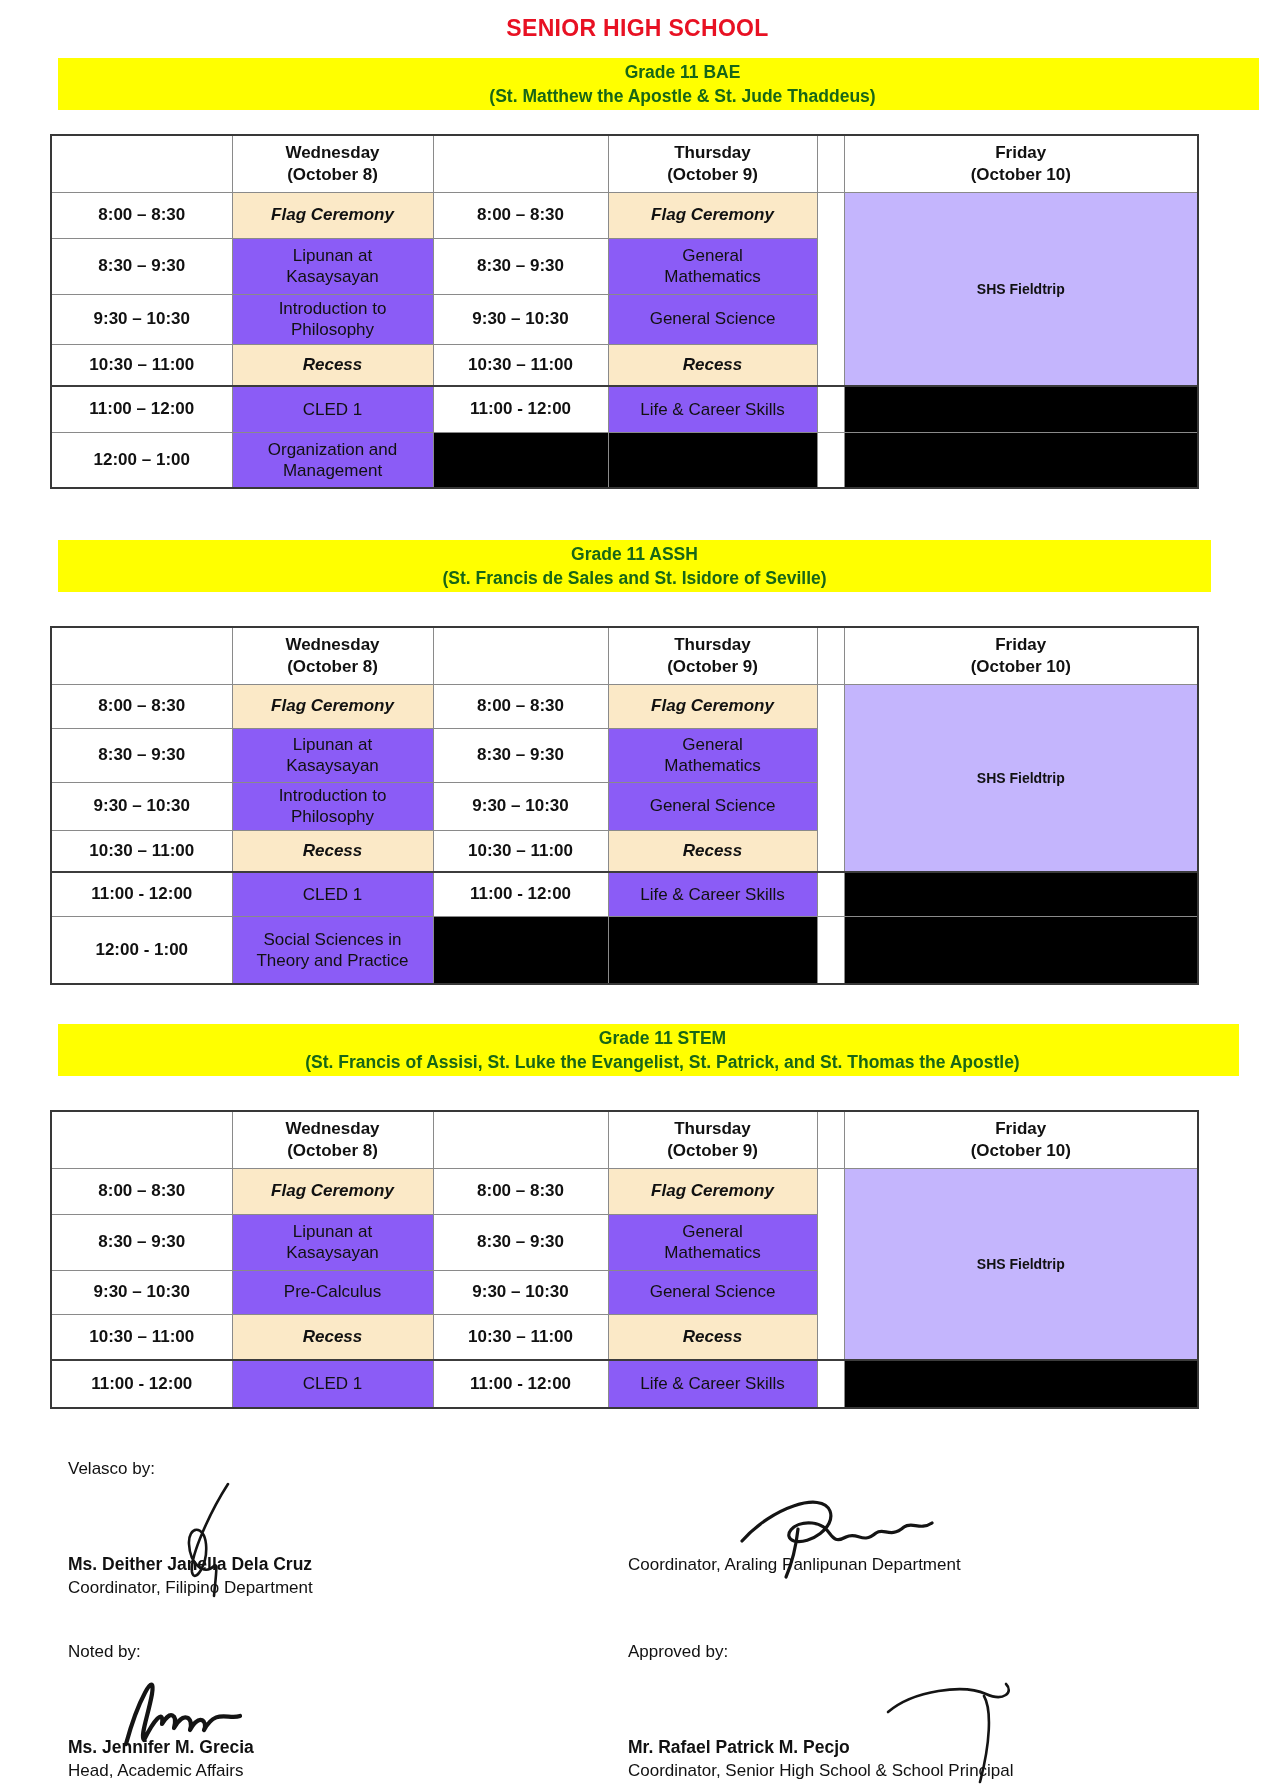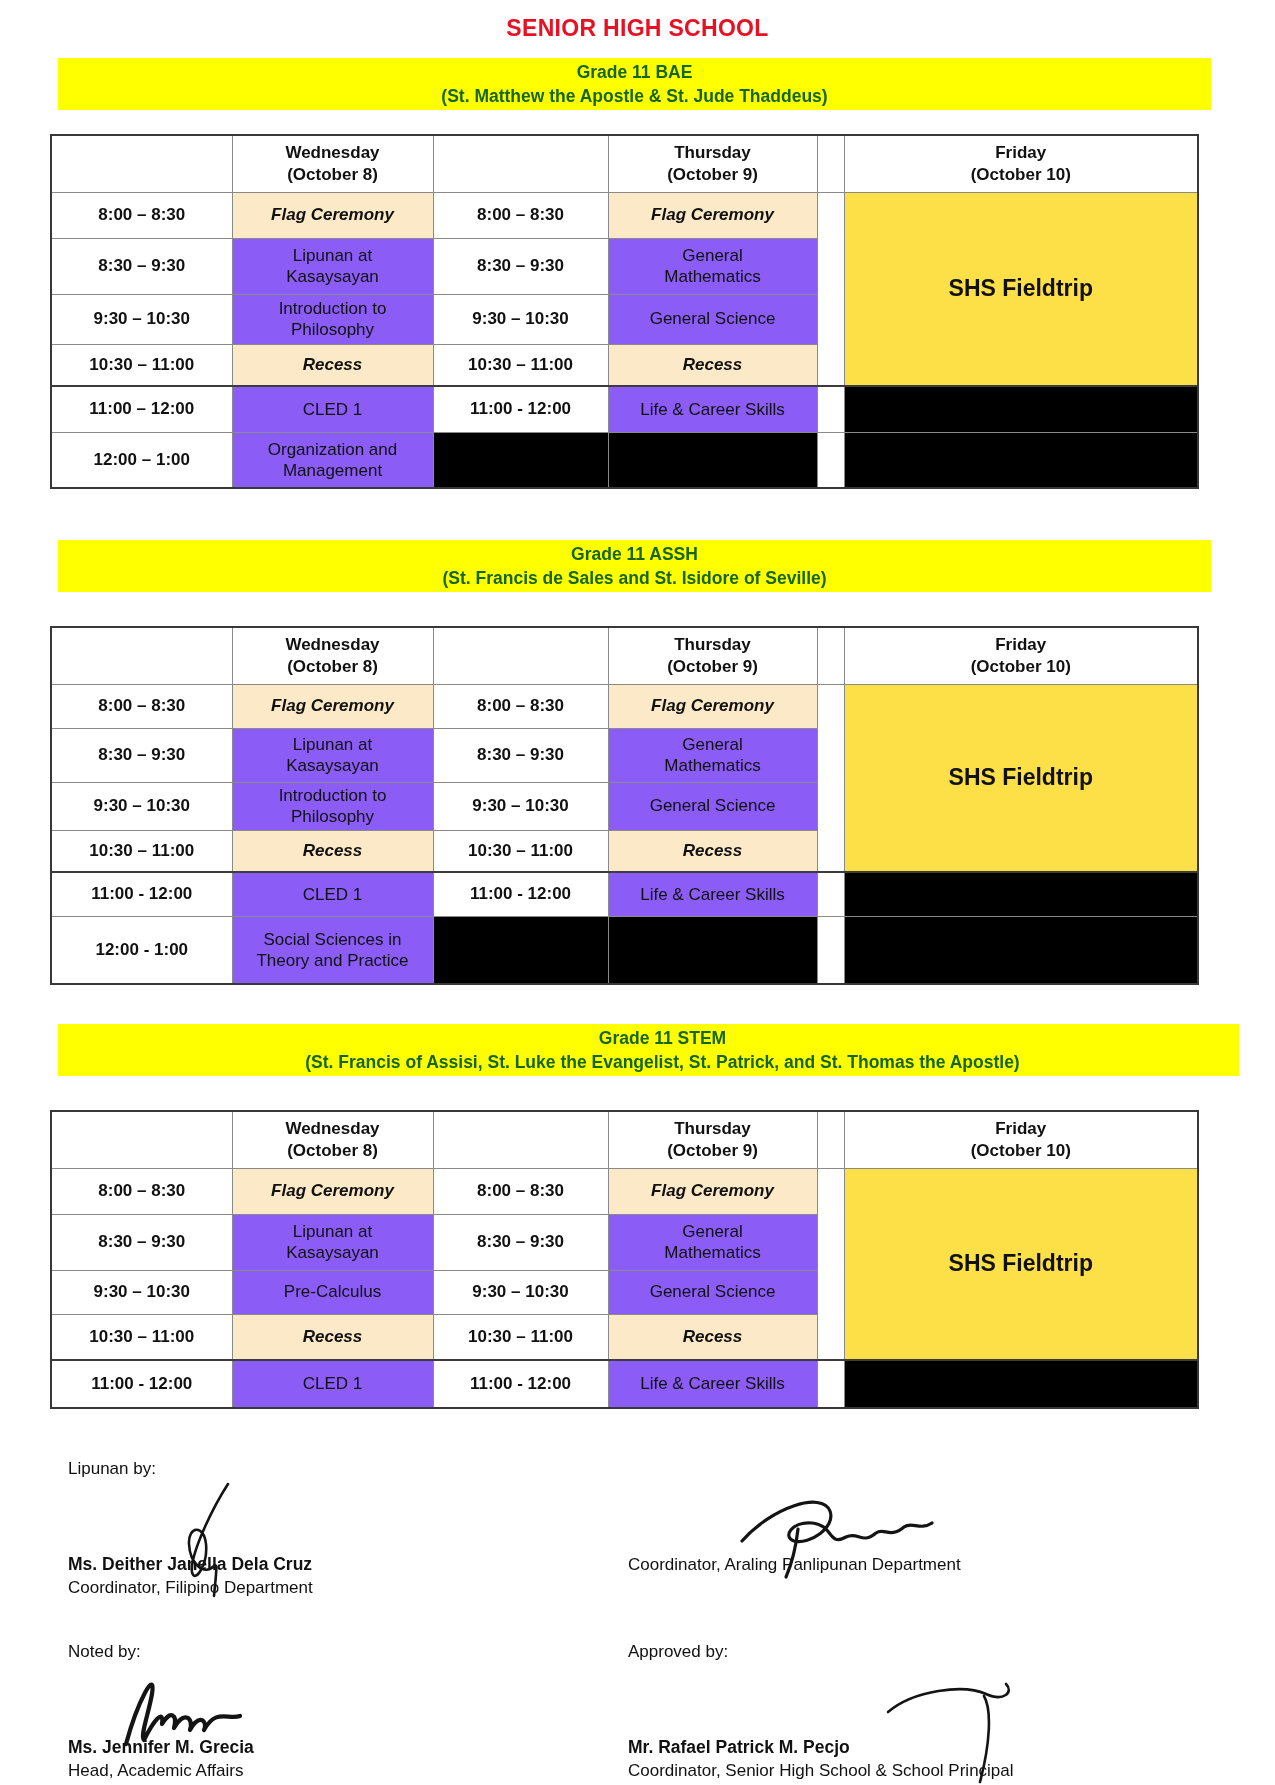--- a/index.html
+++ b/index.html
@@ -11,21 +11,21 @@
   }
   .doc-title {
     margin:14px 0 0 0; text-align:center; line-height:28px;
     color:#e81123; font-size:23px; font-weight:bold; letter-spacing:.3px;
   }
   .banner {
     width:1153px; margin:0 0 0 58px; background:#ffff00;
     text-align:center; color:#176617; font-weight:bold;
     font-size:17.5px; line-height:24px; padding:2px 0;
   }
-  .banner-gap1 { margin-top:16px; }
+  .banner-gap1 { margin-top:16px;padding-left:48px; }
   .banner-gap2 { margin-top:51px; }
   .banner-gap3 { margin-top:39px;padding-left:28px; }
   table.tbl {
     border-collapse:collapse; table-layout:fixed;
     width:1147px; margin:34px 0 10px 50px;
     border:2px solid #383838;
   }
   table.tbl1 { margin-top:24px; }
   .tbl th, .tbl td {
     border:1px solid #8a8a8a; vertical-align:middle;
@@ -33,21 +33,21 @@
   }
   .hdr  { font-weight:bold; font-size:17px; line-height:1.3; background:#fff; }
   .time { font-weight:bold; font-size:17px; white-space:nowrap; background:#fff; }
   .subj { font-size:17px; line-height:1.25; background:#8b5cf6; }
   .it   { font-style:italic; }
   .hl   { background:#fbe9c7;font-weight:bold; }
   .blk  { background:#000000; }
   .strip { border-left:2px solid #4a4a4a; border-right:2px solid #4a4a4a; background:#fff; }
   .strip-span { border-left:2px solid #4a4a4a; border-right:2px solid #4a4a4a; background:#fff; }
   tr.thick-top td { border-top:2px solid #3c3c3c; }
-  .fieldtrip { background:#fde047; font-weight:bold; font-size:23px; }
+  .fieldtrip { background:#c4b5fd; font-weight:bold; font-size:14px; }
   .w110 { display:inline-block; max-width:110px; }
   .w120 { display:inline-block; max-width:120px; }
   .w130 { display:inline-block; max-width:130px; }
   .w150 { display:inline-block; max-width:150px; }
   .w170 { display:inline-block; max-width:170px; }
   .nowrap { white-space:nowrap; }
   
   .sigs { margin:48px 0 0 68px; }
   .sig-pair { display:flex; }
   .sig-pair2 { margin-top:40px; }
@@ -284,21 +284,21 @@
     <td class="blk strip"></td>
     <td class="blk"></td>
   </tr>
 </tbody>
   </table>
 
 <div class="sigs">
 
   <div class="sig-pair">
     <div class="sig-col">
-      <div class="sig-label">Lipunan by:</div>
+      <div class="sig-label">Velasco by:</div>
       <div class="sig-space">
         <svg class="sig" style="left:64px; top:-4px;" width="160" height="122" viewBox="0 0 160 120">
           <path d="M96,6 C78,34 58,78 60,94 C62,106 76,88 74,66 C72,46 56,48 57,66 C58,86 72,98 82,88 C86,84 84,96 82,118" stroke-width="2.6"></path>
         </svg>
       </div>
       <div class="sig-name">Ms. Deither Janella Dela Cruz</div>
       <div class="sig-role">Coordinator, Filipino Department</div>
     </div>
     <div class="sig-col">
       <div class="sig-label"></div>

